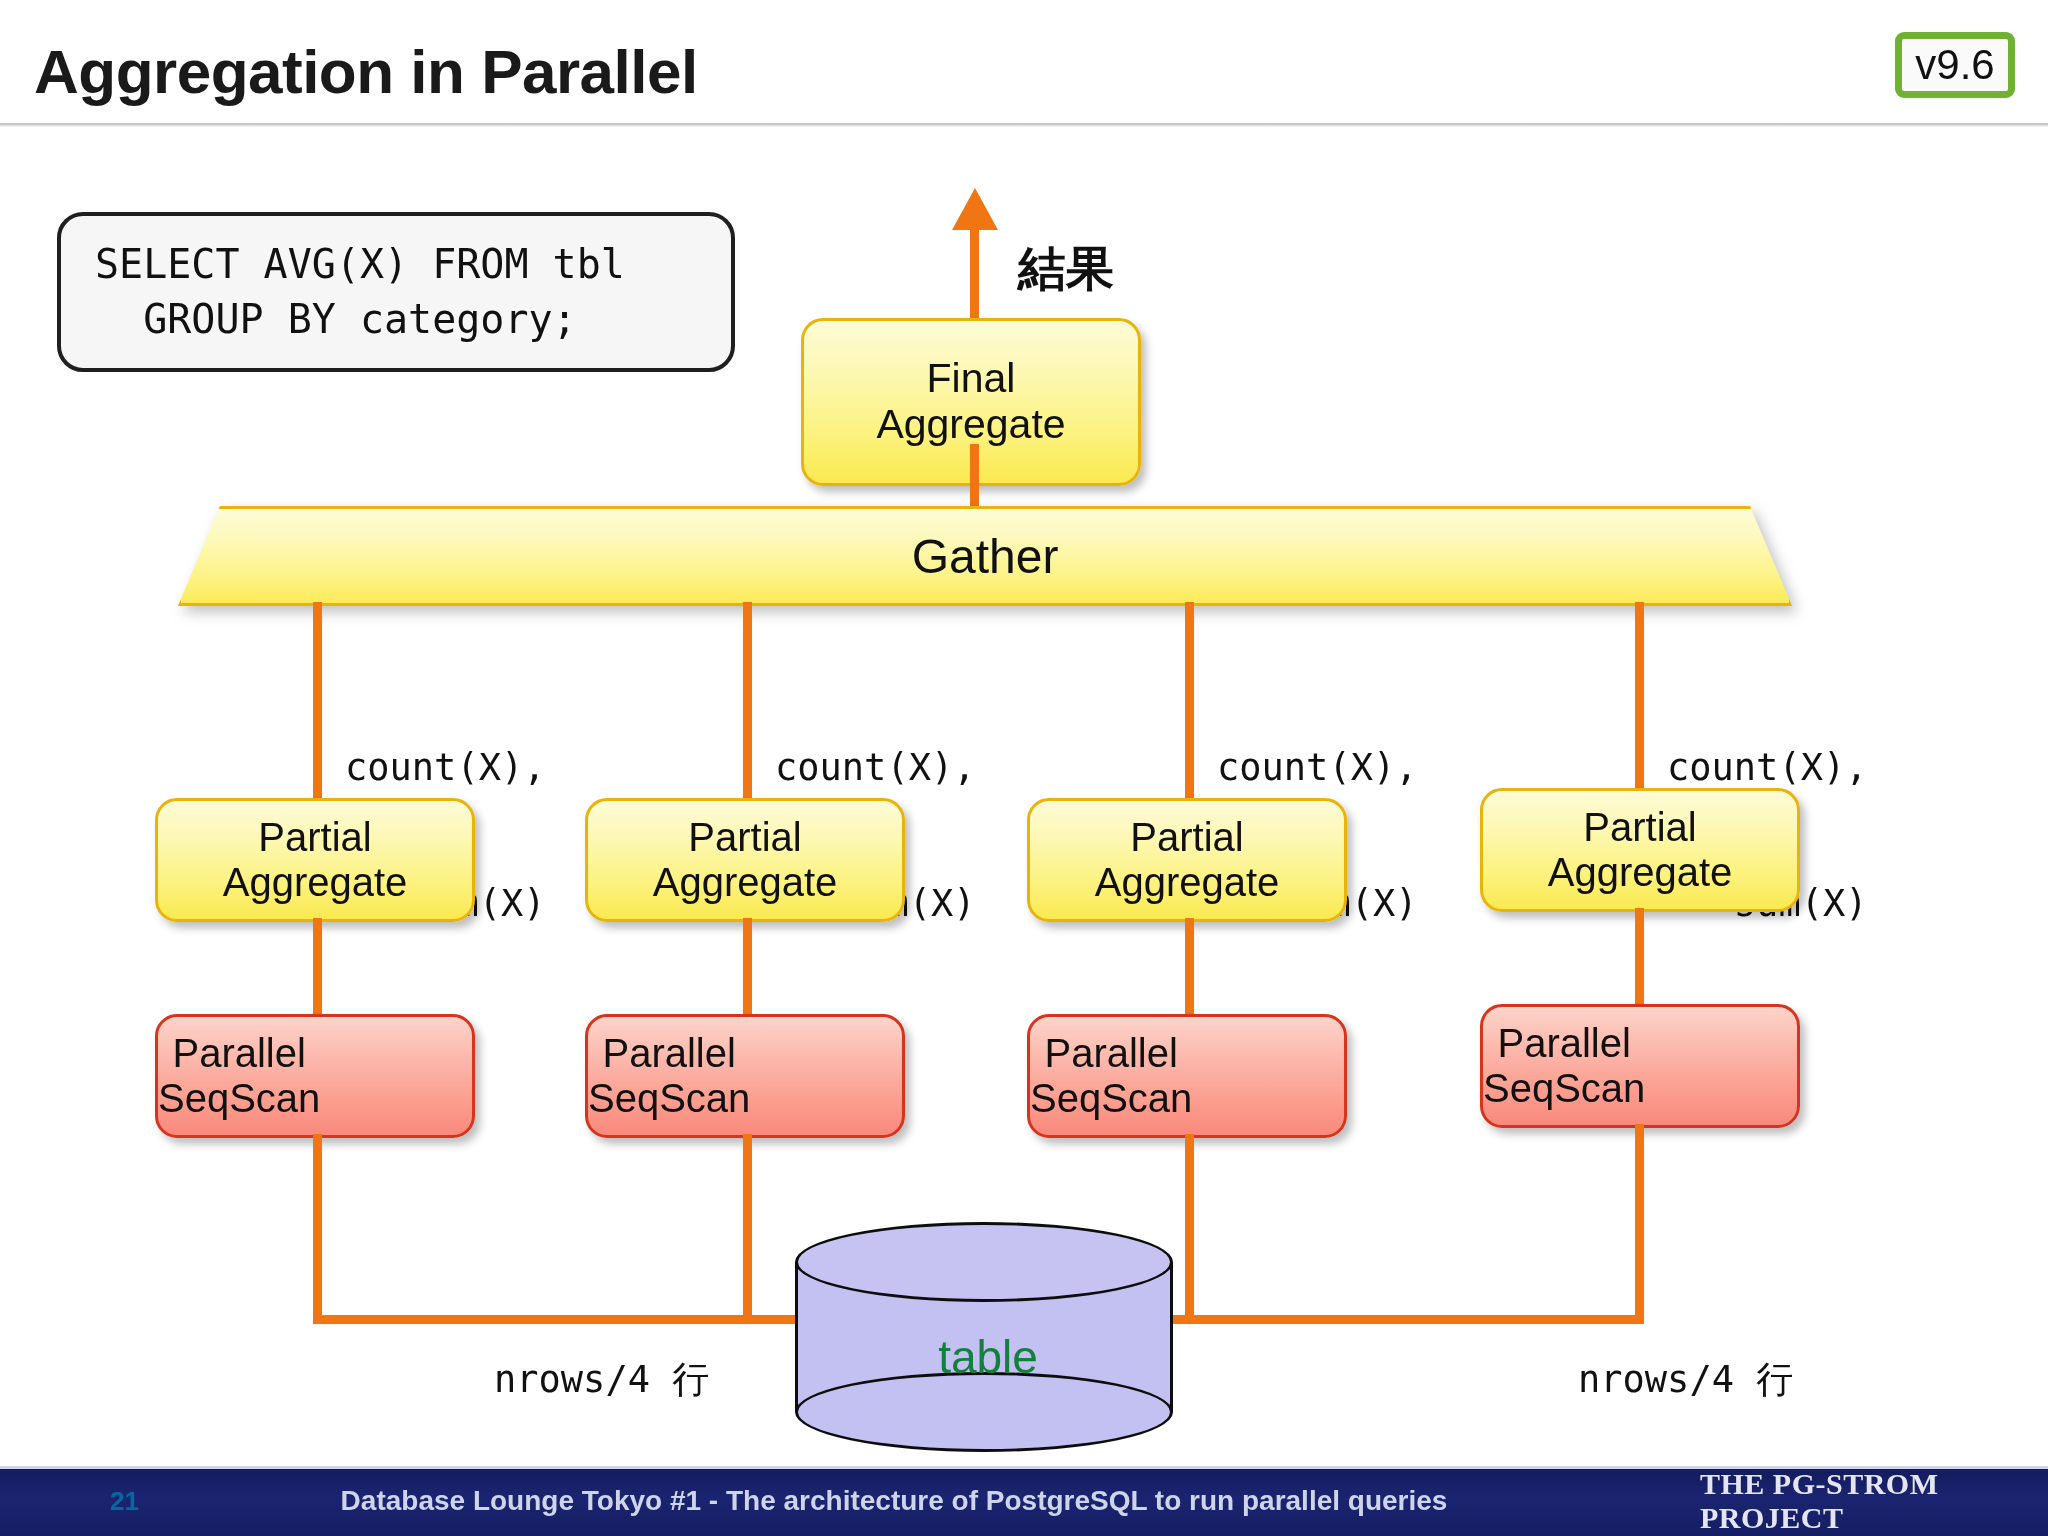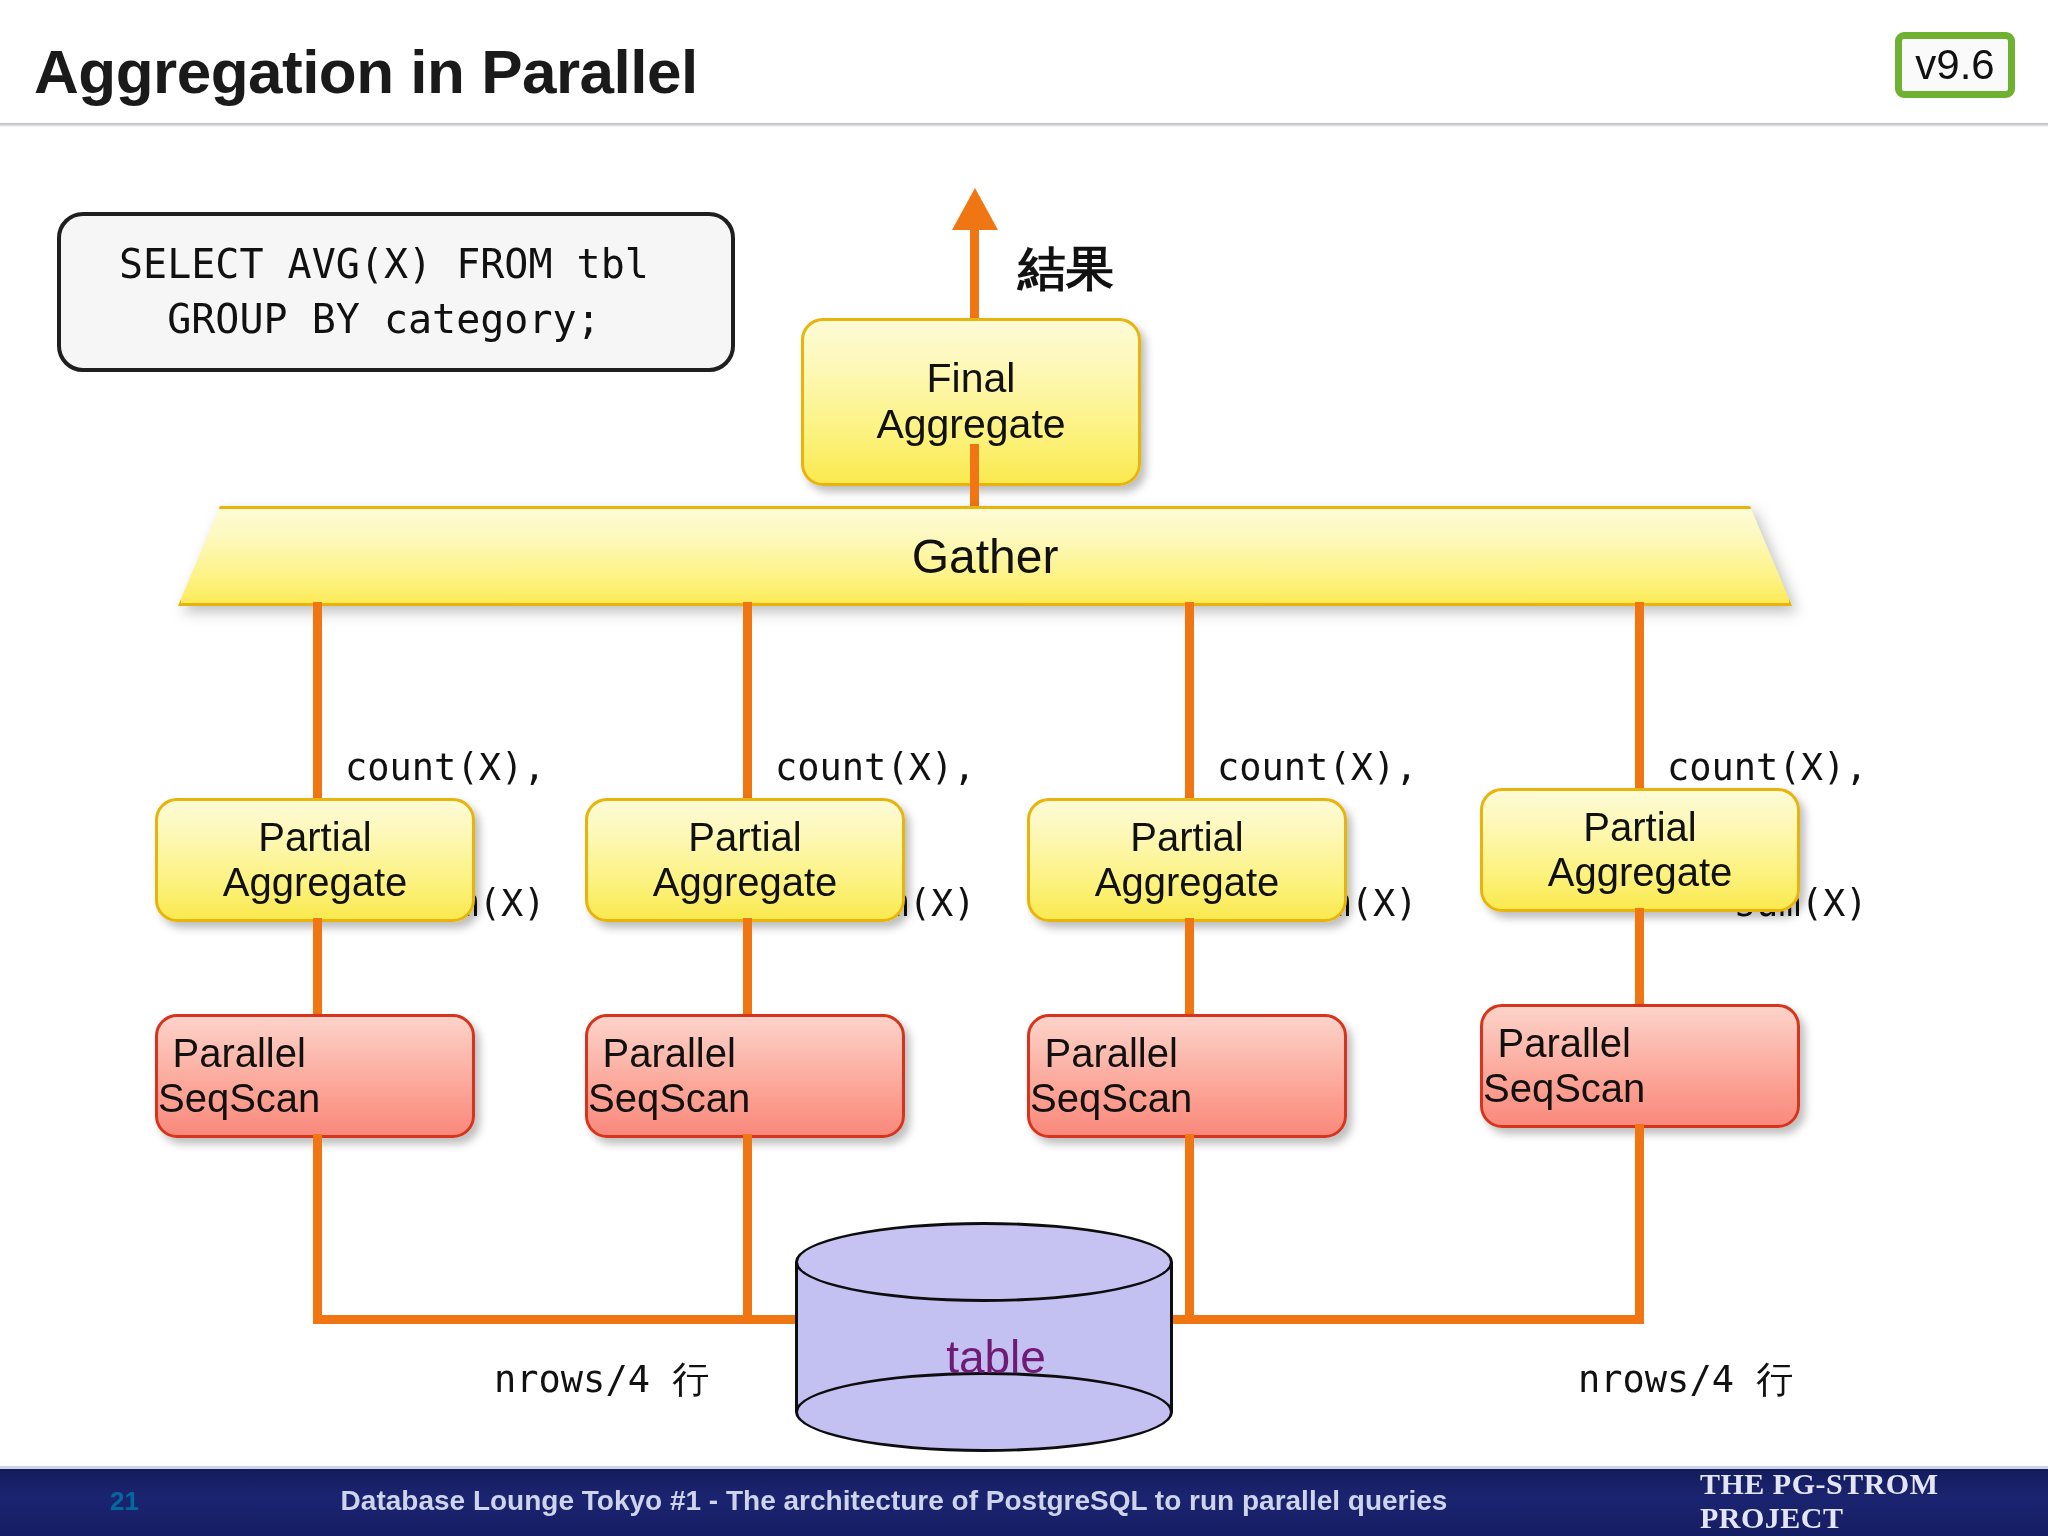--- a/index.html
+++ b/index.html
@@ -33,21 +33,21 @@
     font-size:42px;color:#111;line-height:1;
     font-family:"Liberation Sans", sans-serif;
   }
 
   
   .sql-box{
     position:absolute;left:57px;top:212px;width:678px;height:160px;
     border:4px solid #1f1f1f;border-radius:26px;background:#f6f6f6;
     box-sizing:border-box;
     display:flex;flex-direction:column;justify-content:center;
-    padding-left:58px;
+    padding-left:34px;
   }
   .sql-line{
     font-family:"DejaVu Sans Mono", monospace;
     font-size:40px;color:#111;line-height:1.38;white-space:pre;
   }
 
   
   .v-line{position:absolute;background:#ef7612;width:9px;}
   .h-line{position:absolute;background:#ef7612;height:9px;}
 
@@ -132,23 +132,23 @@
     position:absolute;left:0;top:150px;width:100%;height:80px;
     background:#c3c0f2;border:3px solid #0d0d0d;border-radius:50%;
     box-sizing:border-box;
   }
   .cyl-top{
     position:absolute;left:0;top:0;width:100%;height:80px;
     background:#c6c3f3;border:3px solid #0d0d0d;border-radius:50%;
     box-sizing:border-box;
   }
   .cyl-label{
-    position:absolute;left:12px;top:80px;width:100%;height:110px;
-    display:flex;align-items:center;justify-content:center;
-    font-size:46px;color:#701a75;
+    position:absolute;left:4px;top:80px;width:100%;height:110px;
+    display:flex;align-items:center;justify-content:center;
+    font-size:46px;color:#15803d;
   }
 
   
   .footer{
     position:absolute;left:0;top:1466px;width:2048px;height:70px;
     background:linear-gradient(to bottom,#131b5c 0%,#1b2470 45%,#151d63 100%);
   }
   .footer-top{
     position:absolute;left:0;top:0;width:2048px;height:3px;background:#cfd2e8;
   }

